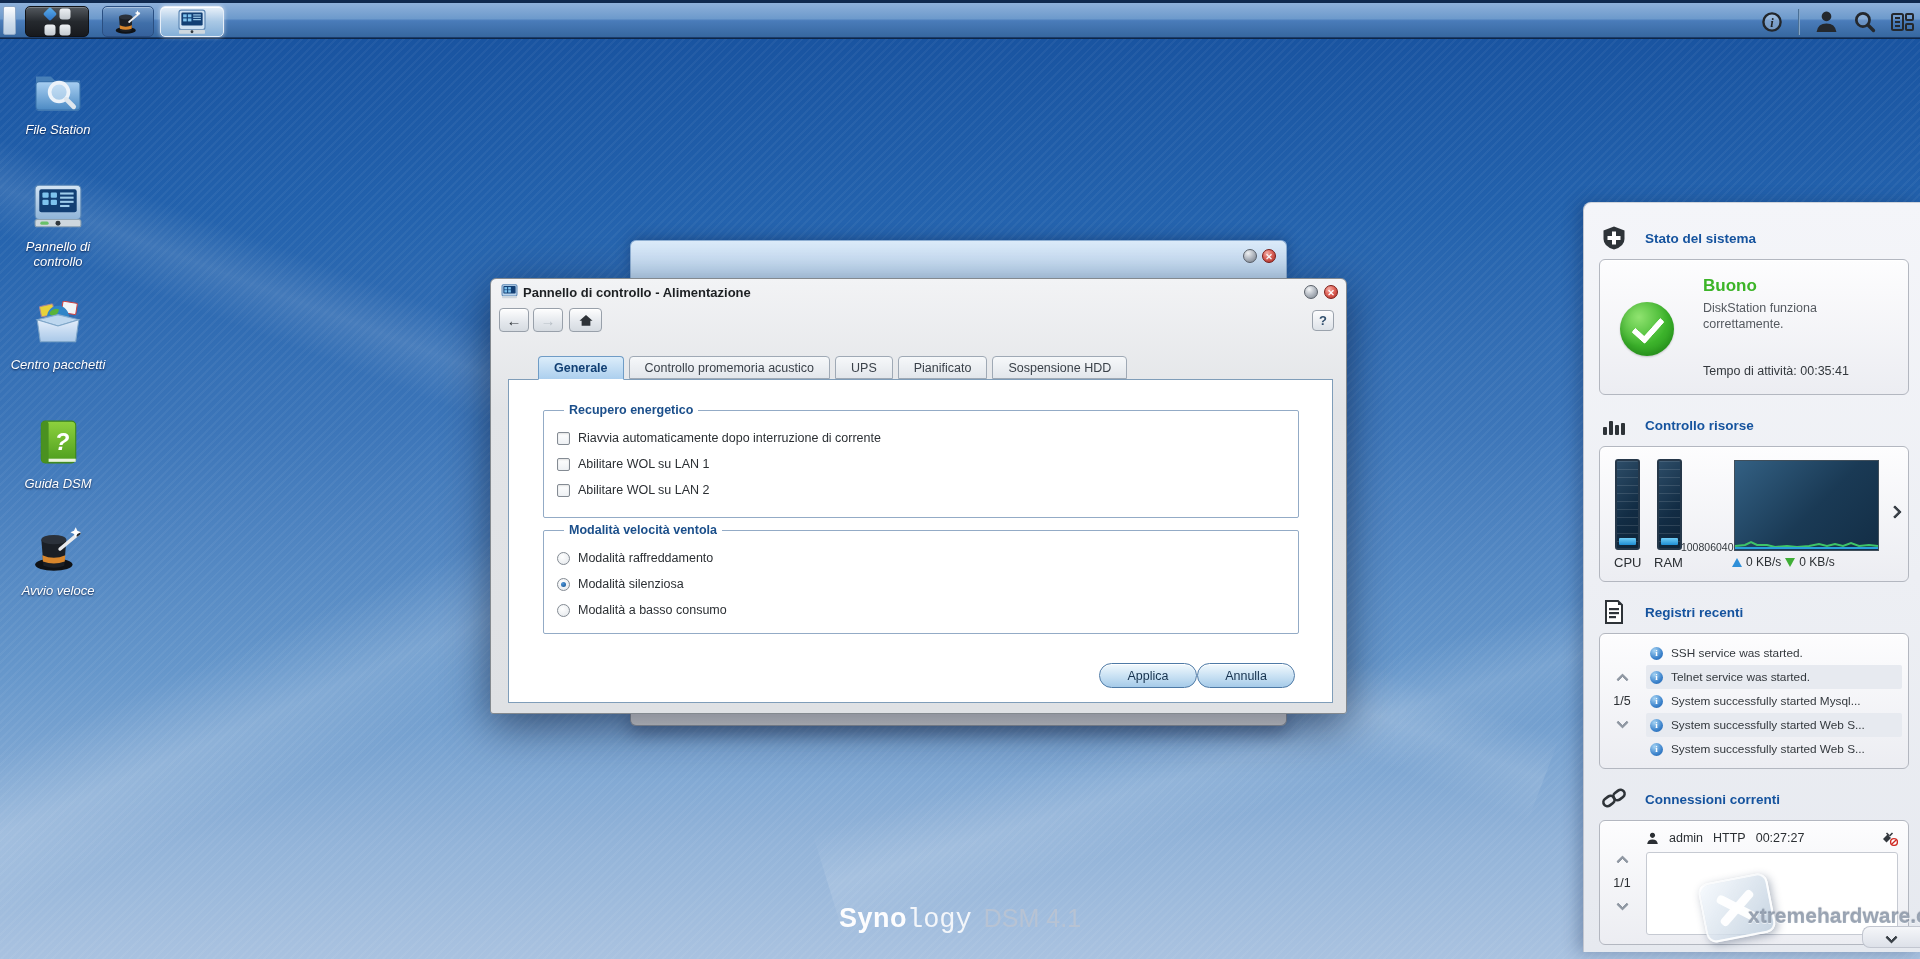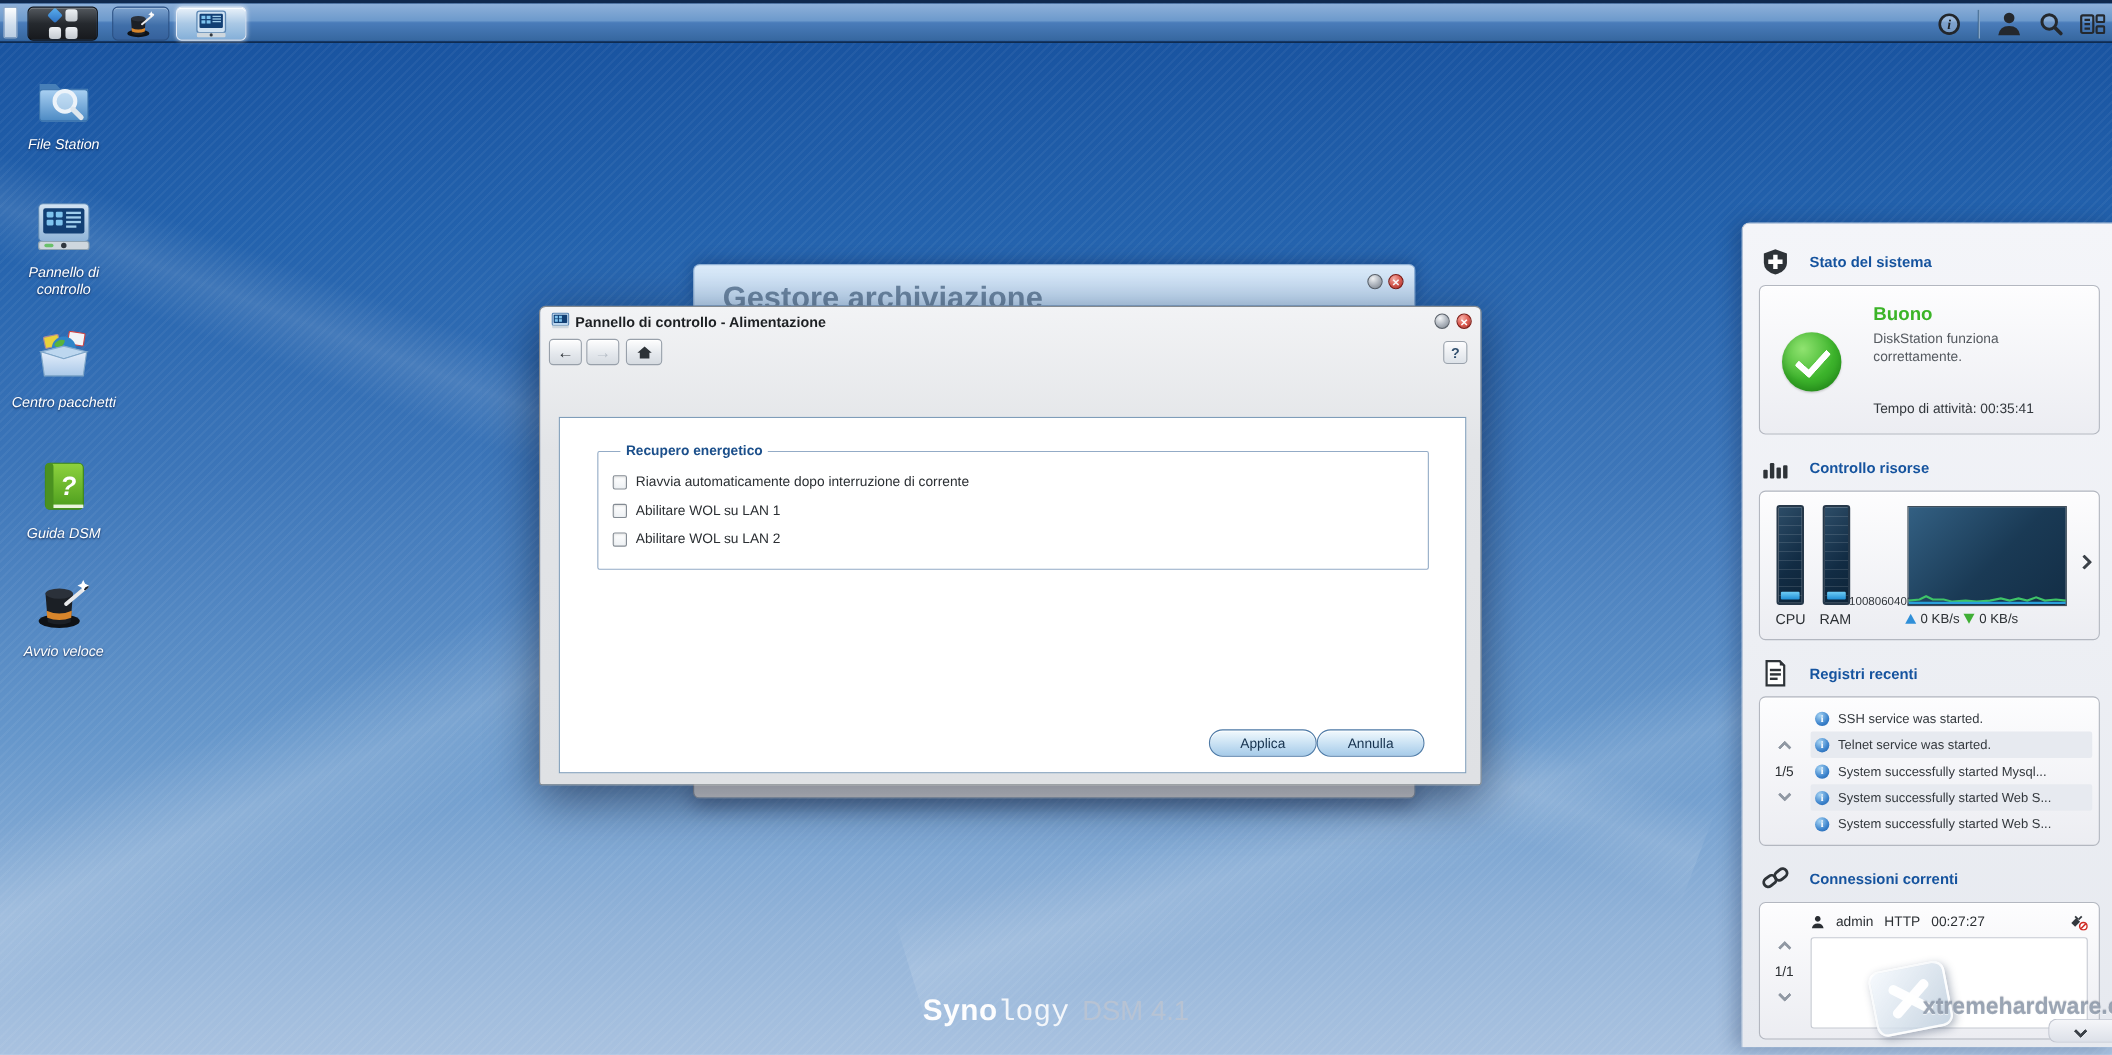--- a/index.html
+++ b/index.html
@@ -302,21 +302,20 @@
       </span>
       <div class="lbl">Avvio veloce</div>
     </div>
   </div>
 
   <div class="logo">
     <span class="b">Syno</span><span class="s">logy</span><span class="v">DSM 4.1</span>
   </div>
 
   <div class="gw-top">
-    <div class="gw-title">Gestore archiviazione</div>
     <div class="gw-caps">
       <span class="sphere min"></span>
       <span class="sphere close"></span>
     </div>
   </div>
   <div class="gw-bottom"></div>
 
   <div class="dialog">
     <div class="dlg-titlebar">
       <span class="dlg-ticon">
@@ -348,35 +347,67 @@
       <span>
         <svg width="16" height="14" viewBox="0 0 22 18">
             <path d="M2 10 L11 2 L20 10 h-3 v7 h-12 v-7 Z" fill="#2e3338"></path>
           </svg>
       </span>
     </div>
     <div class="helpbtn">
         <span>?</span>
       </div>
 
+    <div class="tabs">
+      <div class="tab active">
+          <span>Generale</span>
+        </div>
+      <div class="tab">
+          <span>Controllo promemoria acustico</span>
+        </div>
+      <div class="tab">
+          <span>UPS</span>
+        </div>
+      <div class="tab">
+          <span>Pianificato</span>
+        </div>
+      <div class="tab">
+          <span>Sospensione HDD</span>
+        </div>
+    </div>
 
     <div class="dlg-panel">
       <div class="fieldset fs-energy">
         <span class="legend">Recupero energetico</span>
         <div class="opt-row r1">
           <span class="checkbox"></span>
           <span class="opt-lbl">Riavvia automaticamente dopo interruzione di corrente</span>
         </div>
         <div class="opt-row r2">
           <span class="checkbox"></span>
           <span class="opt-lbl">Abilitare WOL su LAN 1</span>
         </div>
         <div class="opt-row r3">
           <span class="checkbox"></span>
           <span class="opt-lbl">Abilitare WOL su LAN 2</span>
+        </div>
+      </div>
+      <div class="fieldset fs-fan">
+        <span class="legend">Modalità velocità ventola</span>
+        <div class="opt-row r1">
+          <span class="radio"></span>
+          <span class="opt-lbl">Modalità raffreddamento</span>
+        </div>
+        <div class="opt-row r2">
+          <span class="radio sel"></span>
+          <span class="opt-lbl">Modalità silenziosa</span>
+        </div>
+        <div class="opt-row r3">
+          <span class="radio"></span>
+          <span class="opt-lbl">Modalità a basso consumo</span>
         </div>
       </div>
       <div class="dlg-btns">
         <div class="pillbtn">
             <span>Applica</span>
           </div>
         <div class="pillbtn">
             <span>Annulla</span>
           </div>
       </div>

